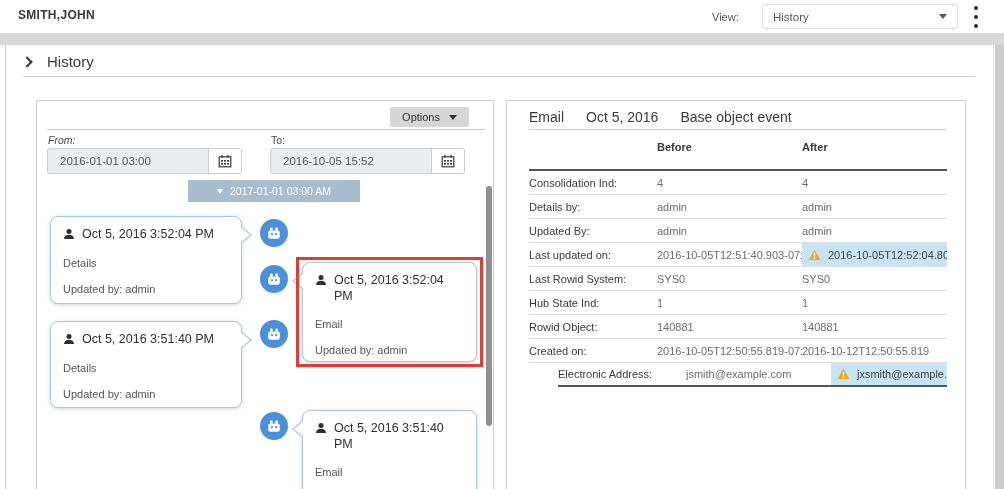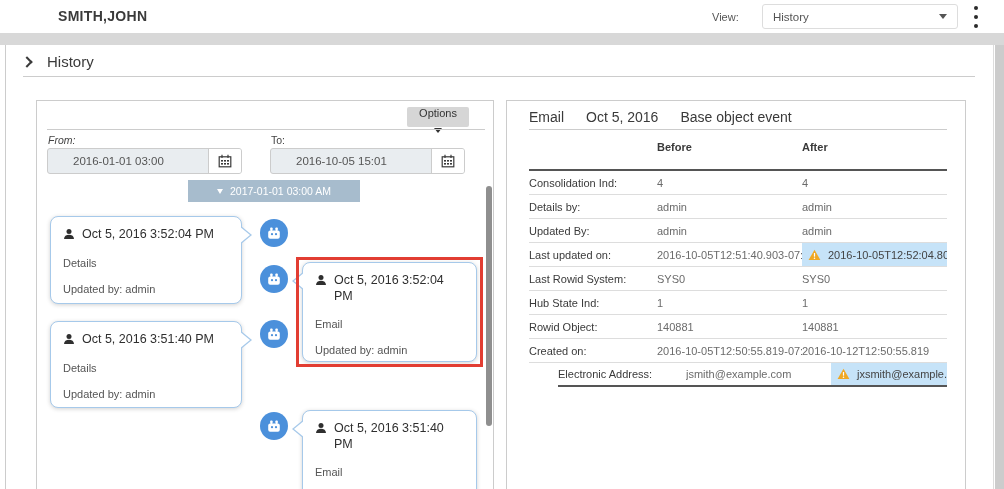--- a/index.html
+++ b/index.html
@@ -1,22 +1,22 @@
 <!DOCTYPE html>
 <html><head>
 <meta charset="utf-8">
 <style>
   * { margin:0; padding:0; box-sizing:border-box; }
   html,body { width:1004px; height:489px; overflow:hidden;
     font-family:"Liberation Sans", sans-serif; background:#ffffff; color:#333; }
 
   
   .top-header { position:absolute; left:0; top:0; width:1004px; height:33px; background:#fff; }
-  .record-title { position:absolute; left:18px; top:8px; font-size:14px; font-weight:bold;
-    color:#3a3a3a; letter-spacing:.3px;margin-left:40px; }
+  .record-title { position:absolute; left:18px; top:8px; font-size:12px; font-weight:bold;
+    color:#3a3a3a; letter-spacing:.3px; }
   .view-label { position:absolute; left:712px; top:11px; font-size:11px; color:#555; }
   .view-select { position:absolute; left:762px; top:4px; width:196px; height:25px;
     background:#fff; border:1px solid #ddd; border-radius:3px; font-size:11.5px; color:#555;
     display:flex; align-items:center; padding:0 10px; cursor:pointer; }
   .view-select .caret { margin-left:auto; }
   .caret-down { width:0; height:0; border-left:4px solid transparent;
     border-right:4px solid transparent; border-top:5px solid #555; }
   .kebab { position:absolute; left:970px; top:6px; width:12px; height:22px;
     display:flex; flex-direction:column; align-items:center; justify-content:space-between; cursor:pointer; }
   .kebab i { width:4px; height:4px; border-radius:50%; background:#2b2b2b; }
@@ -35,29 +35,29 @@
   .section-rule { position:absolute; left:17px; top:31px; width:952px; border-bottom:1px solid #ccc; }
 
   
   .panel { position:absolute; background:#fff; border:1px solid #ccc; }
   .timeline-panel { left:30px; top:55px; width:458px; height:420px; overflow:hidden; }
   .detail-panel  { left:500px; top:55px; width:460px; height:420px; overflow:hidden; }
 
   
   .options-btn { position:absolute; right:24px; top:6px; height:20px; background:#d6d6d6;
     border:none; border-radius:2px; font-size:11px; color:#333; padding:0 12px;
-    display:flex; align-items:center; gap:9px; cursor:pointer; font-family:inherit;flex-direction:column; }
+    display:flex; align-items:center; gap:9px; cursor:pointer; font-family:inherit; }
   .options-btn .caret-down { border-top-color:#333; }
   .tl-header-rule { position:absolute; left:10px; top:28px; width:438px; border-bottom:1px solid #ccc; }
   .date-label { position:absolute; font-size:10.5px; color:#444; top:33px; }
   .from-label { left:11px;font-style:italic; } .to-label { left:234px; }
   .date-field { position:absolute; top:47px; width:195px; height:26px; border:1px solid #ccc;
     border-radius:3px; display:flex; overflow:hidden; background:#e9edf0; }
   .from-field { left:10px; } .to-field { left:233px; }
-  .date-value { flex:1; font-size:11.5px; color:#555; display:flex; align-items:center; padding-left:25px; }
+  .date-value { flex:1; font-size:11.5px; color:#555; display:flex; align-items:center; padding-left:12px; }
   .cal-btn { width:33px; background:#fff; border-left:1px solid #ccc; display:flex;
     align-items:center; justify-content:center; cursor:pointer; }
 
   
   .group-badge { position:absolute; left:151px; top:79px; width:172px; height:22px;
     background:#a7bccd; color:#fff; font-size:10.5px; display:flex; align-items:center;
     justify-content:center; gap:7px; cursor:pointer; }
   .group-badge .caret-down { border-top-color:#fff; border-left-width:3.5px; border-right-width:3.5px; }
 
   .event-circle { position:absolute; left:223px; width:28px; height:28px; border-radius:50%;
@@ -147,21 +147,21 @@
               <rect x="6" y="6" width="2" height="1.6"></rect>
               <rect x="9" y="6" width="2" height="1.6"></rect>
               <rect x="3" y="9" width="2" height="1.6"></rect>
               <rect x="6" y="9" width="2" height="1.6"></rect>
               <rect x="9" y="9" width="2" height="1.6"></rect>
             </g>
           </svg>
       </div>
     </div>
     <div class="date-field to-field">
-      <div class="date-value">2016-10-05 15:01</div>
+      <div class="date-value">2016-10-05 15:52</div>
       <div class="cal-btn">
         <svg width="14" height="14" viewBox="0 0 14 14">
             <g fill="none" stroke="#3a3a3a" stroke-width="1.2">
               <rect x="1.2" y="2.8" width="11.6" height="10"></rect>
               <line x1="4" y1="0.8" x2="4" y2="4"></line>
               <line x1="10" y1="0.8" x2="10" y2="4"></line>
             </g>
             <g fill="#3a3a3a">
               <rect x="3" y="6" width="2" height="1.6"></rect>
               <rect x="6" y="6" width="2" height="1.6"></rect>

